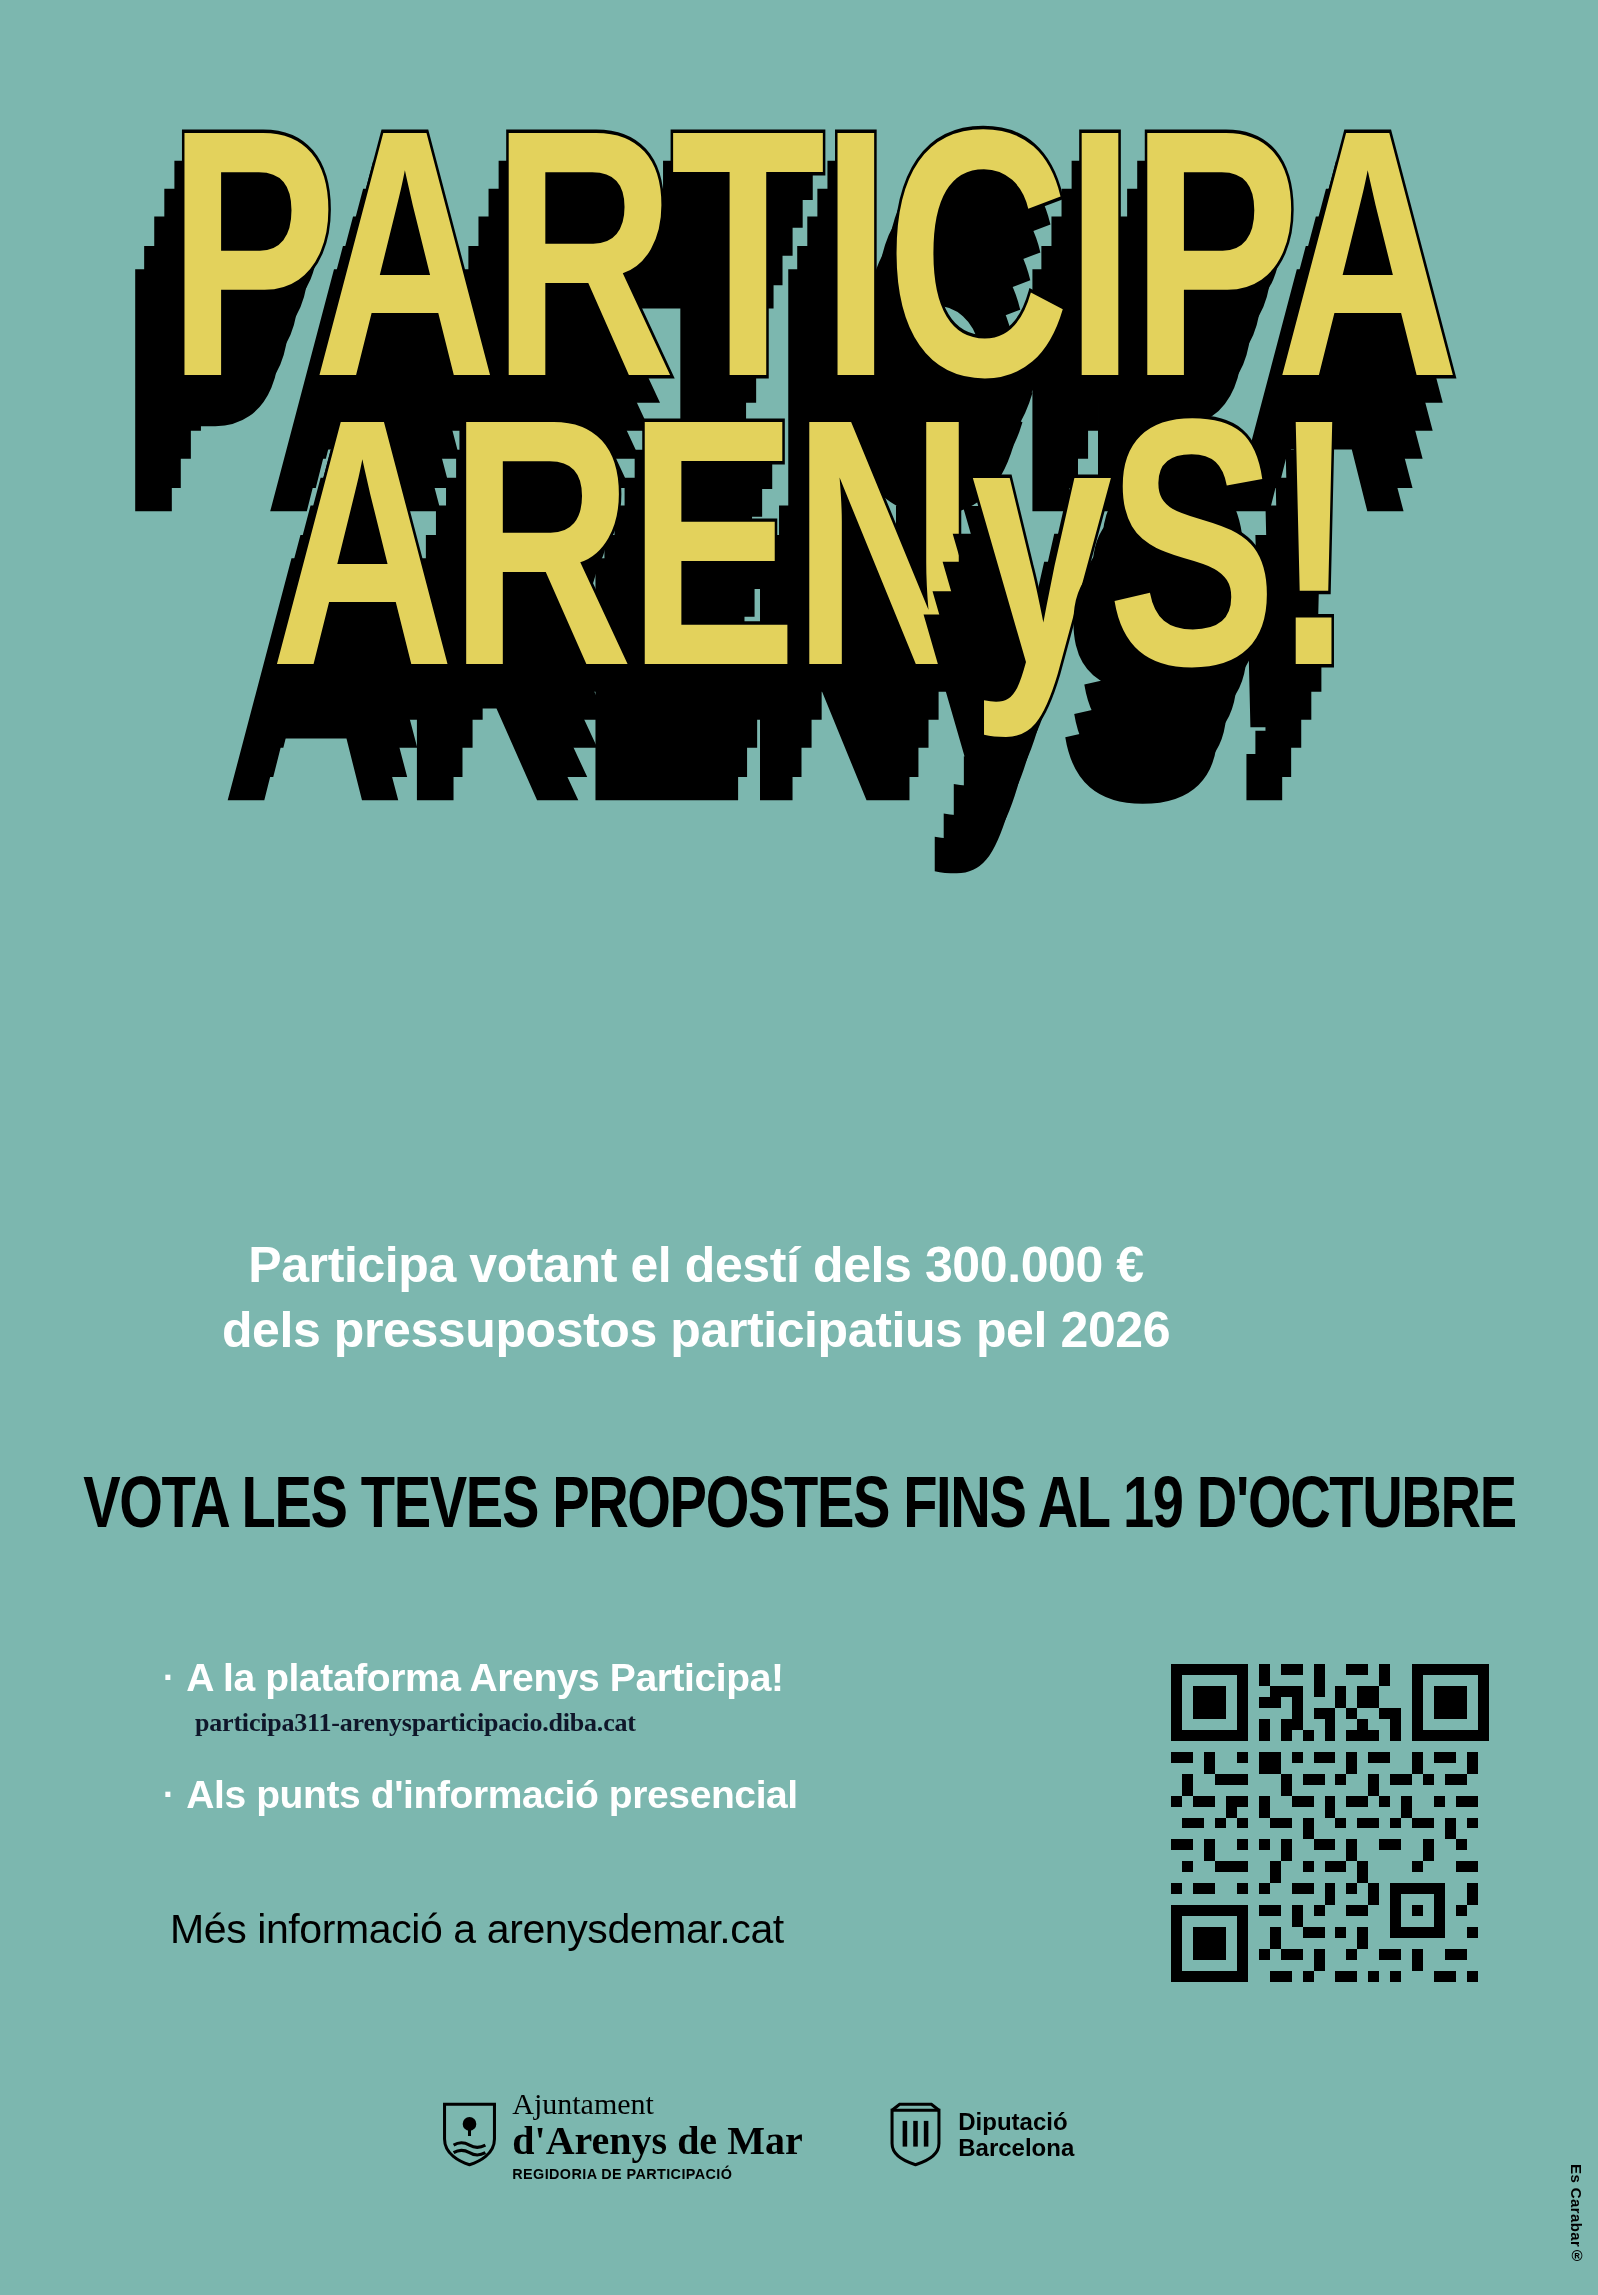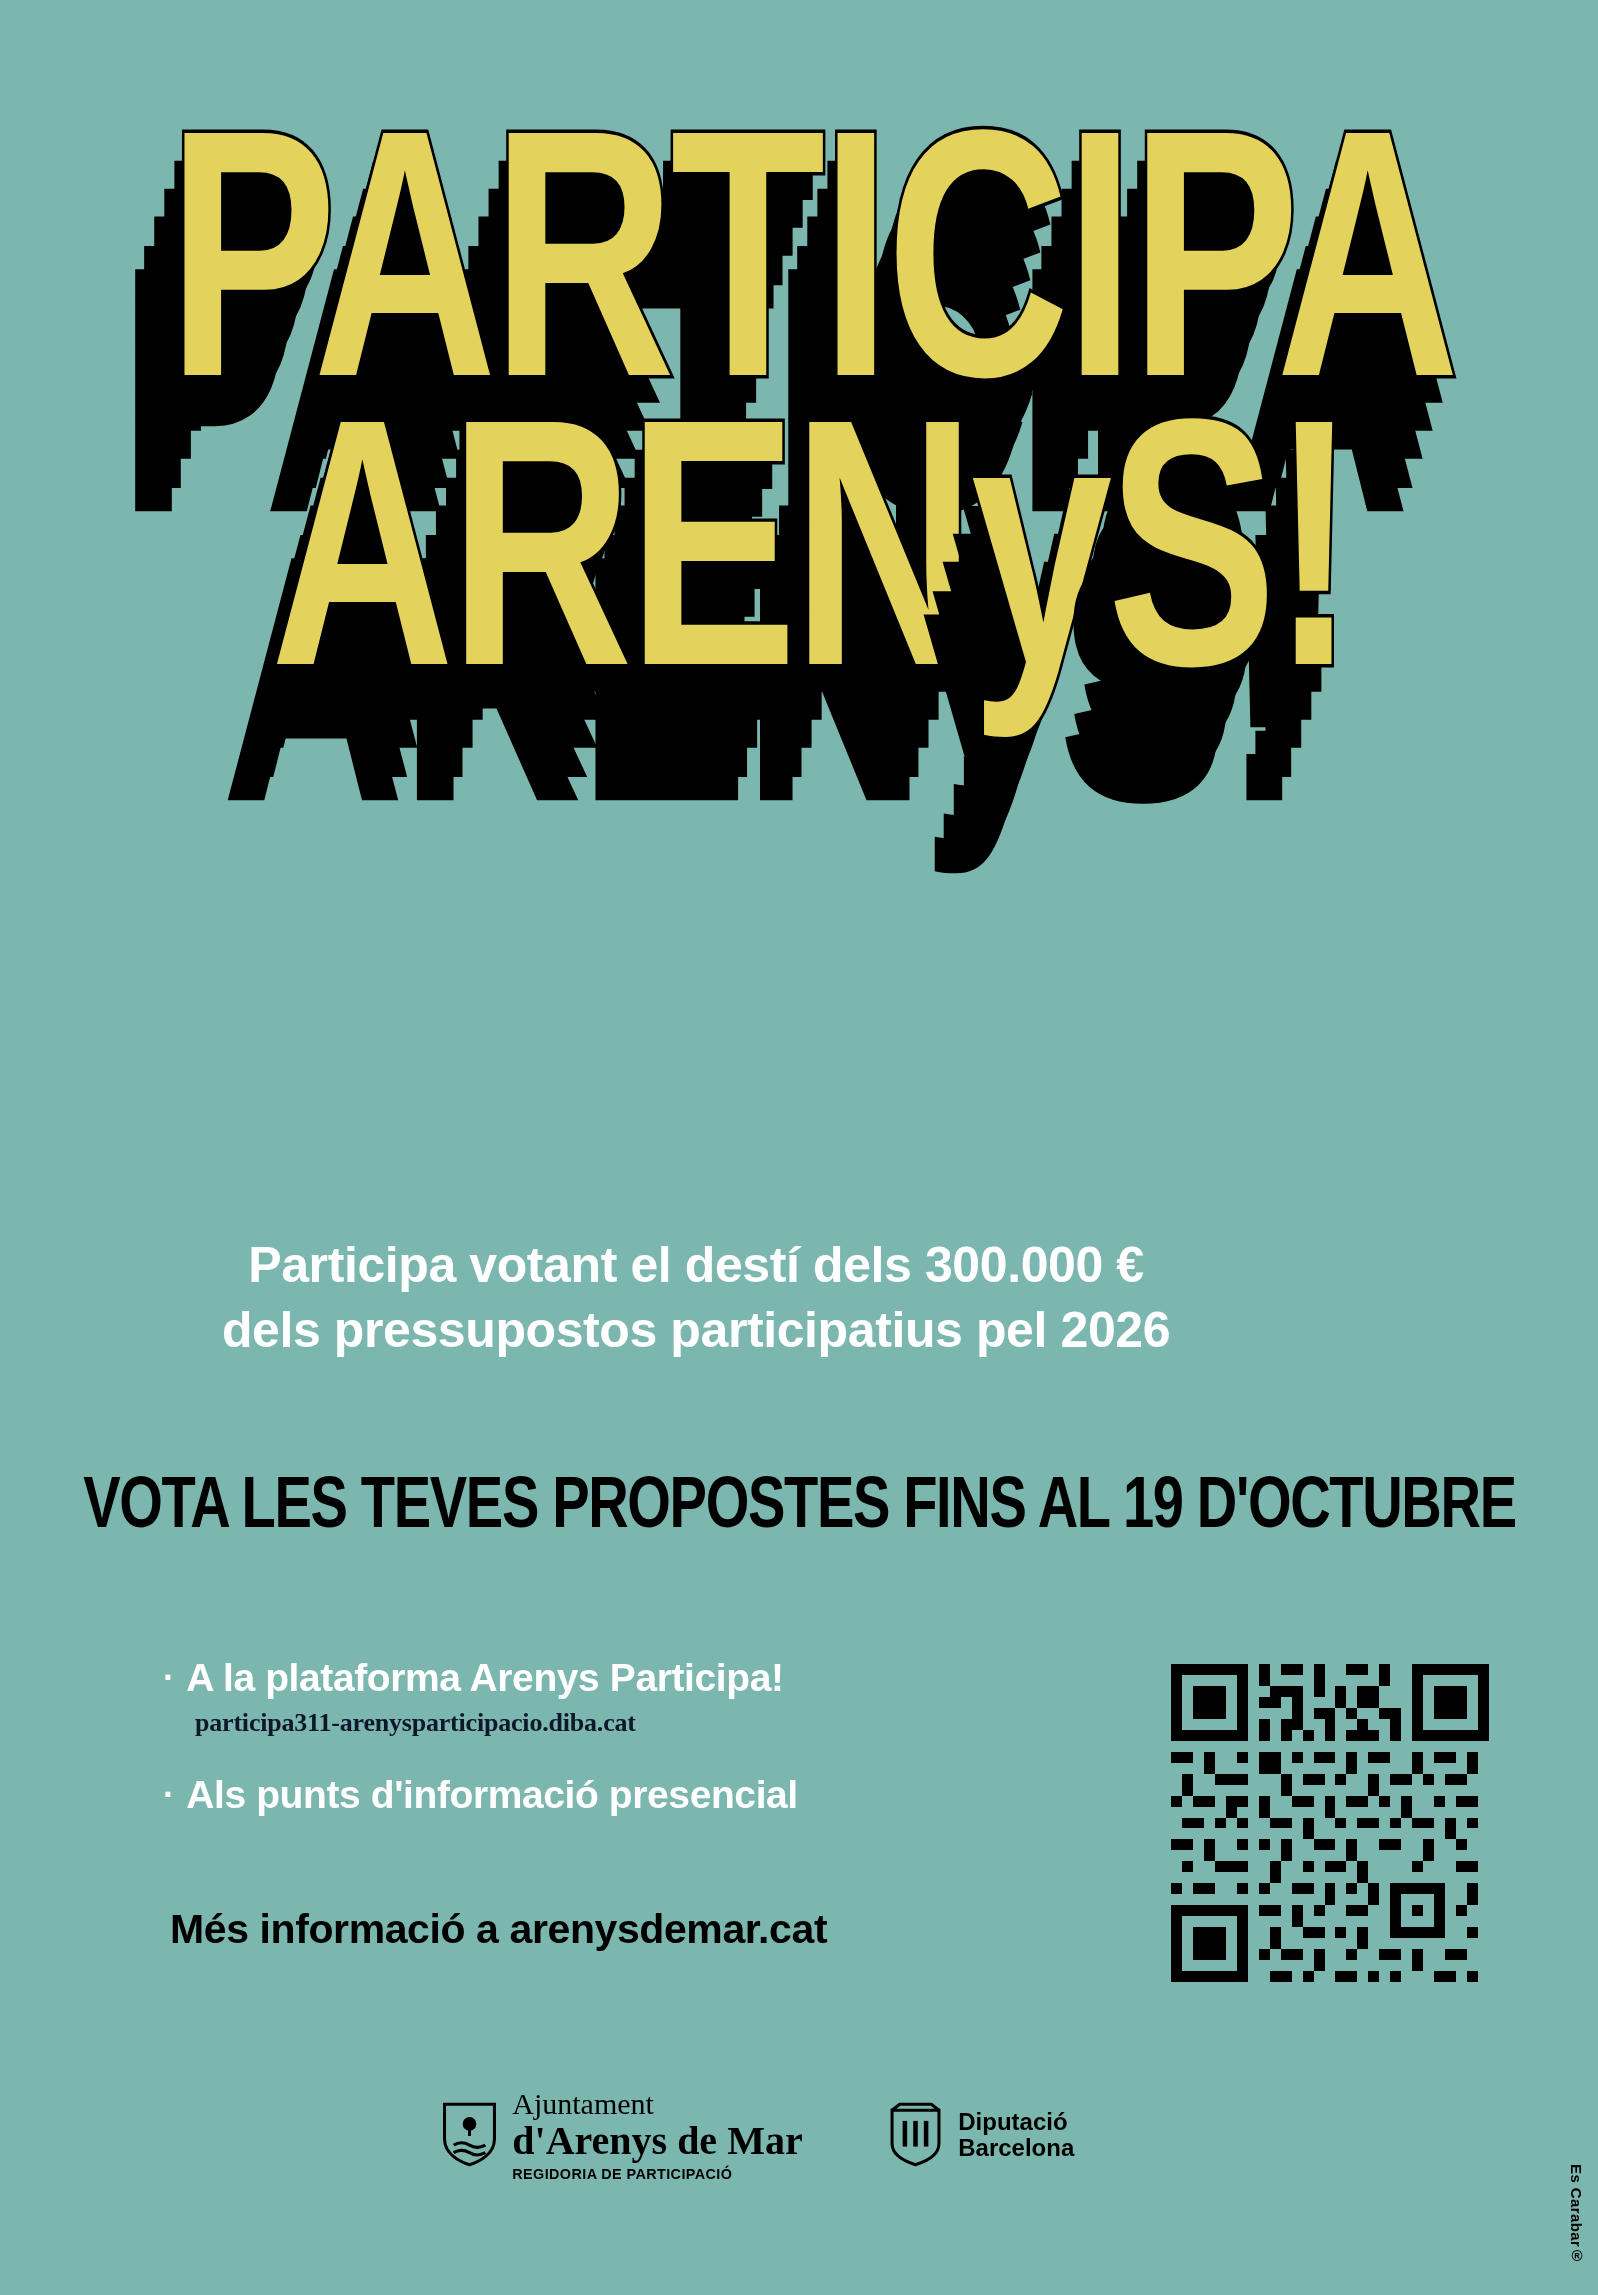--- a/index.html
+++ b/index.html
@@ -120,21 +120,21 @@
     font-family: "Liberation Serif", serif;
   }
   .bullet-row.second {
     margin-top: 35px;
   }
   .moreinfo {
     position: absolute;
     top: 1906px;
     left: 170px;
     font-size: 41px;
-    font-weight: bold;
+    font-weight: normal;
     color: #000000;
     letter-spacing: -0.4px;
   }
 
   
   .qr {
     position: absolute;
     top: 1664px;
     left: 1171px;
     width: 318px;

